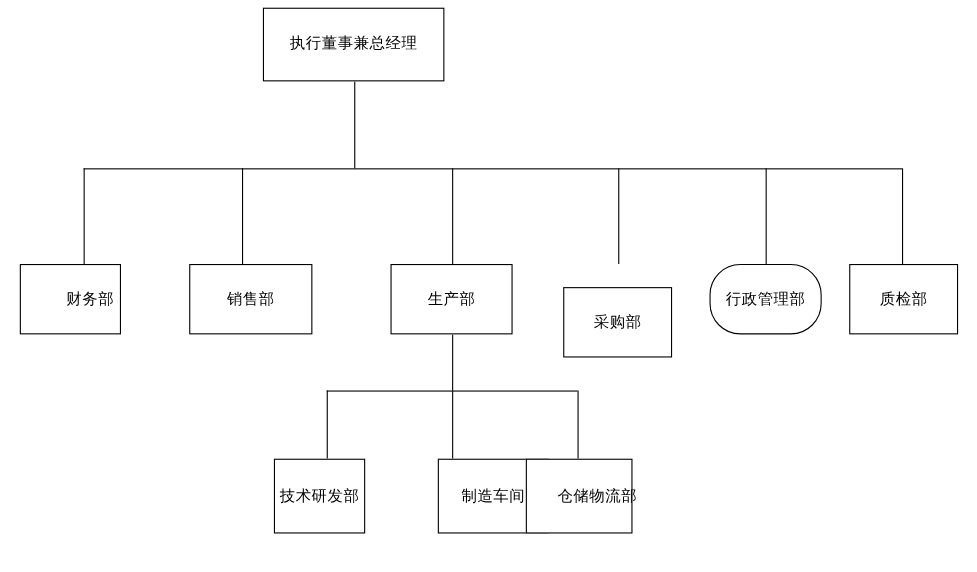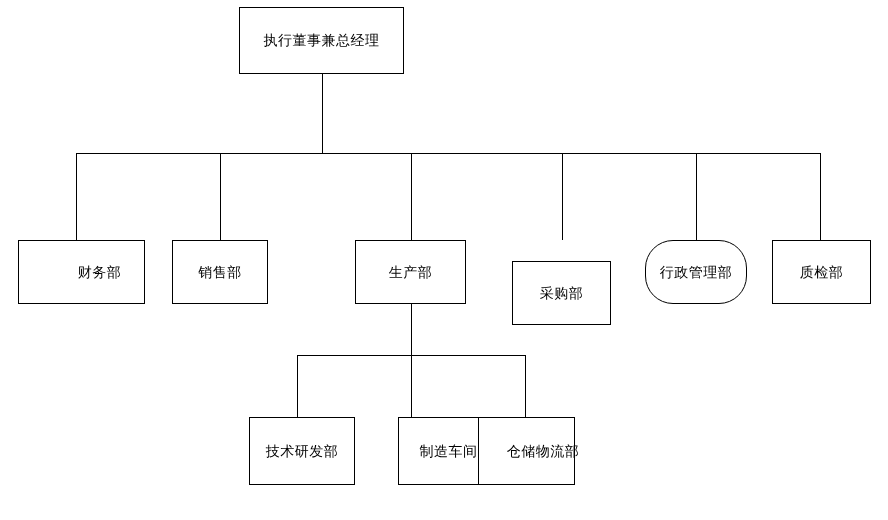--- a/index.html
+++ b/index.html
@@ -62,24 +62,24 @@
   <div id="dept-drops">
       <div class="connector v" style="left: 76px; top: 153px; height: 87px;"></div>
       <div class="connector v" style="left: 220px; top: 153px; height: 87px;"></div>
       <div class="connector v" style="left: 411px; top: 153px; height: 87px;"></div>
       <div class="connector v" style="left: 562px; top: 153px; height: 87px;"></div>
       <div class="connector v" style="left: 696px; top: 153px; height: 87px;"></div>
       <div class="connector v" style="left: 820px; top: 153px; height: 87px;"></div>
     </div>
 
   <div id="dept-nodes">
-      <div class="org-node" style="left: 18px; top: 240px; width: 127px; height: 64px; padding-left: 36px;">
+      <div class="org-node" style="left: 18px; top: 240px; width: 92px; height: 64px; padding-left: 36px;">
         <span class="org-node-label">财务部</span>
       </div>
-      <div class="org-node" style="left: 172px; top: 240px; width: 96px; height: 64px;">
+      <div class="org-node" style="left: 172px; top: 240px; width: 112px; height: 64px;">
         <span class="org-node-label">销售部</span>
       </div>
       <div class="org-node" style="left: 355px; top: 240px; width: 111px; height: 64px;">
         <span class="org-node-label">生产部</span>
       </div>
       <div class="org-node" style="left: 512px; top: 240px; width: 99px; height: 64px; margin-top: 21px;">
         <span class="org-node-label">采购部</span>
       </div>
       <div class="org-node" style="left: 645px; top: 240px; width: 102px; height: 64px; border-radius: 28px;">
         <span class="org-node-label">行政管理部</span>
@@ -93,21 +93,21 @@
 
   <div class="connector h" id="conn-prod-bus" style="left: 297px; top: 355px; width: 228px;"></div>
 
   <div id="unit-drops">
       <div class="connector v" style="left: 297px; top: 355px; height: 62px;"></div>
       <div class="connector v" style="left: 411px; top: 355px; height: 62px;"></div>
       <div class="connector v" style="left: 525px; top: 355px; height: 62px;"></div>
     </div>
 
   <div id="unit-nodes">
-      <div class="org-node" style="left: 249px; top: 417px; width: 106px; height: 68px;">
+      <div class="org-node" style="left: 249px; top: 417px; width: 83px; height: 68px;">
         <span class="org-node-label">技术研发部</span>
       </div>
       <div class="org-node" style="left: 361px; top: 417px; width: 101px; height: 68px; margin-left: 37px;">
         <span class="org-node-label">制造车间</span>
       </div>
       <div class="org-node" style="left: 478px; top: 417px; width: 97px; height: 68px; padding-left: 33px;">
         <span class="org-node-label">仓储物流部</span>
       </div>
     </div>
 

